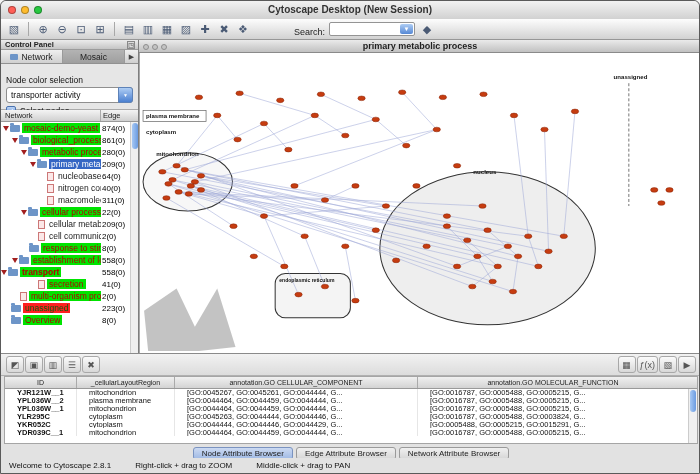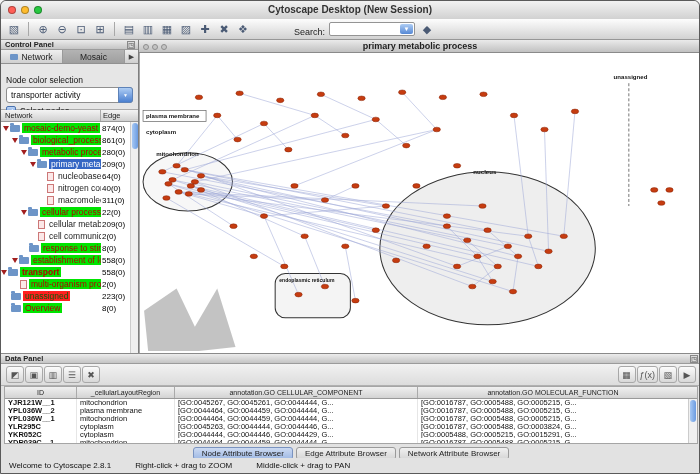--- a/index.html
+++ b/index.html
@@ -98,21 +98,21 @@
     background:linear-gradient(#fbfbfb,#d8d8d8);display:flex;align-items:center;justify-content:center;
     font-size:9px;color:#555;padding:0 2px;}
   .dp-spacer{flex:1;}
   .dp-table{flex:1;margin:0 3px 2px;background:#fff;border:1px solid #a5a5a5;position:relative;
     overflow:hidden;display:flex;flex-direction:column;}
   .dt-header{display:flex;height:12px;flex:none;background:linear-gradient(#f0f0f0,#d3d3d3);
     border-bottom:1px solid #999;font-size:7px;color:#222;padding-right:9px;}
   .dt-hcell{border-right:1px solid #aaa;display:flex;align-items:center;justify-content:center;
     overflow:hidden;white-space:nowrap;}
   .dt-row{display:flex;height:7.9px;font-size:7.5px;align-items:center;color:#111;padding-right:9px;}
-  .dt-cell{border-right:1px solid #e6e6e6;overflow:hidden;white-space:nowrap;padding:0 3px;height:100%;
+  .dt-cell{border-right:1px solid #e6e6e6;overflow:hidden;white-space:nowrap;padding:0 12px;height:100%;
     display:flex;align-items:center;}
   .c0{width:72px;flex:none;font-weight:bold;}
   .dt-row .c1,.dt-header .c1{width:98px;flex:none;}
   .dt-row .c2,.dt-header .c2{width:243px;flex:none;}
   .dt-row .c3,.dt-header .c3{flex:1;border-right:none;}
   .dt-header .c0{font-weight:normal;justify-content:center;}
   .dt-scroll{position:absolute;right:0;top:12px;bottom:0;width:9px;background:#f0f0f0;
     border-left:1px solid #ccc;}
   .dt-thumb{position:absolute;top:1px;left:1px;width:6px;height:22px;border-radius:3px;
     background:linear-gradient(90deg,#a6c8f4,#6b9be0);}
@@ -299,20 +299,28 @@
               </div>
               <span class="tcount">558(0)</span>
             </div>
             <div class="tree-row">
               <div class="tree-left" style=" font-weight: bold;">
                 <span class="twisty-down"></span>
                 <span class="ticon-folder"></span>
                 <span class="tlabel bg-green">transport</span>
               </div>
               <span class="tcount">558(0)</span>
+            </div>
+            <div class="tree-row">
+              <div class="tree-left" style="padding-left: 29px;">
+                <span class="twisty-none"></span>
+                <span class="ticon-page"></span>
+                <span class="tlabel bg-green">secretion</span>
+              </div>
+              <span class="tcount">41(0)</span>
             </div>
             <div class="tree-row">
               <div class="tree-left" style="padding-left: 11px;">
                 <span class="twisty-none"></span>
                 <span class="ticon-page"></span>
                 <span class="tlabel bg-green">multi-organism pro...</span>
               </div>
               <span class="tcount">2(0)</span>
             </div>
             <div class="tree-row">
@@ -484,24 +492,20 @@
               <text x="328" y="120" fill="#111" style="font:bold 6px 'Liberation Sans', sans-serif">nucleus</text>
               <text x="137" y="227" fill="#111" style="font:bold 5px 'Liberation Sans', sans-serif">endoplasmic reticulum</text>
               <text x="466" y="26" fill="#111" style="font:bold 6px 'Liberation Sans', sans-serif">unassigned</text>
             </svg>
         </div>
       </div>
     </div>
   </div>
 
   <div class="data-panel">
-    <div class="panel-title">
-      <span>Data Panel</span>
-      <span class="float-btn">◳</span>
-    </div>
     <div class="dp-toolbar">
       <div class="tbgroup" id="dp-icons-left">
           <div class="dpbtn">◩</div>
           <div class="dpbtn">▣</div>
           <div class="dpbtn">▥</div>
           <div class="dpbtn">☰</div>
           <div class="dpbtn">✖</div>
         </div>
       <div class="dp-spacer"></div>
       <div class="tbgroup" id="dp-icons-right">

